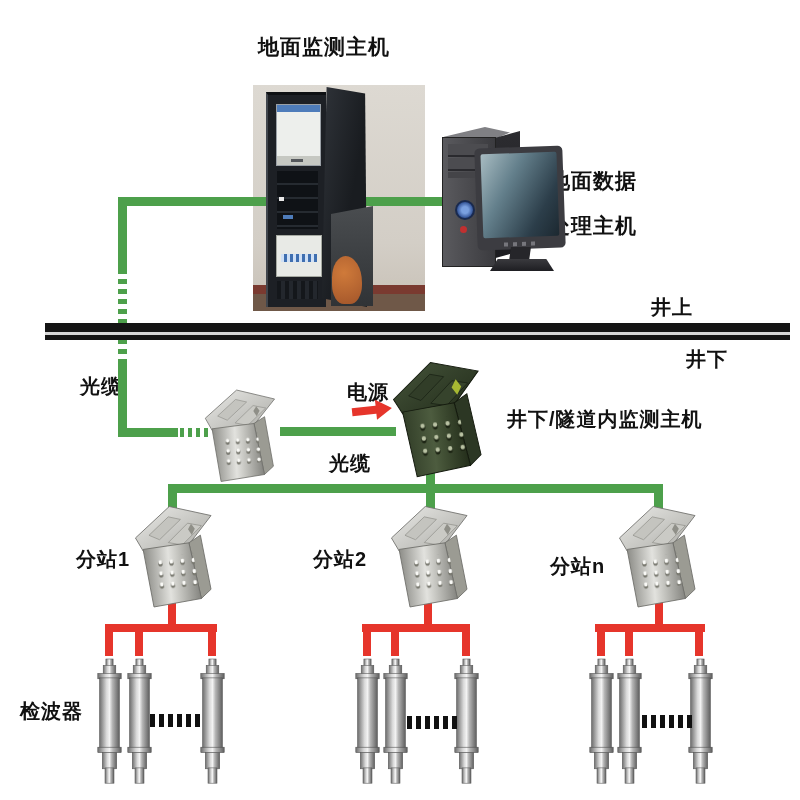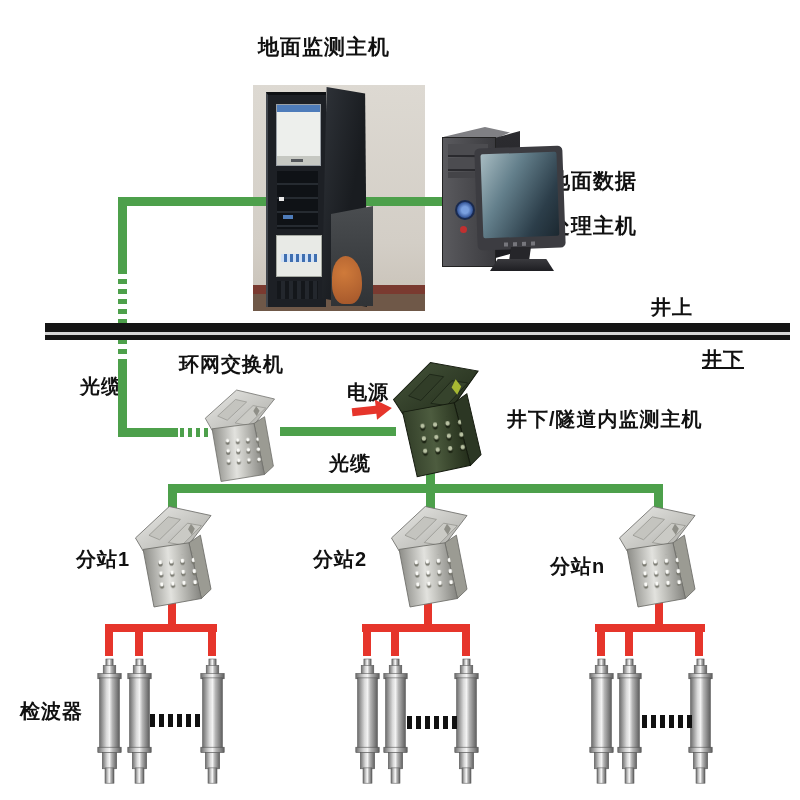--- a/index.html
+++ b/index.html
@@ -210,24 +210,23 @@
     </div>
     <div class="mon-neck"></div>
     <div class="mon-base"></div>
   </div>
 
   <div class="lbl" style="left:549px;top:167px;font-size:21px;">地面数据</div>
   <div class="lbl" style="left:549px;top:212px;font-size:21px;">处理主机</div>
 
   <div class="divider"></div>
   <div class="lbl" style="left:651px;top:294px;">井上</div>
-  <div class="lbl" style="left:702px;top:346px;text-decoration:underline;">井下</div>
+  <div class="lbl" style="left:686px;top:346px;">井下</div>
 
   <div class="lbl" style="left:80px;top:373px;">光缆</div>
-  <div class="lbl" style="left:179px;top:351px;">环网交换机</div>
   <div class="lbl" style="left:347px;top:379px;">电源</div>
   <div class="lbl" style="left:329px;top:450px;">光缆</div>
   <div class="lbl" style="left:507px;top:406px;">井下/隧道内监测主机</div>
 
   <div class="arrow">
     <div class="arrow-shaft"></div>
     <div class="arrow-head"></div>
   </div>
 
   <svg class="dev" style="left:203px;top:385px;width:78px;height:97px;transform:rotate(-3deg);" viewBox="0 0 100 124">

